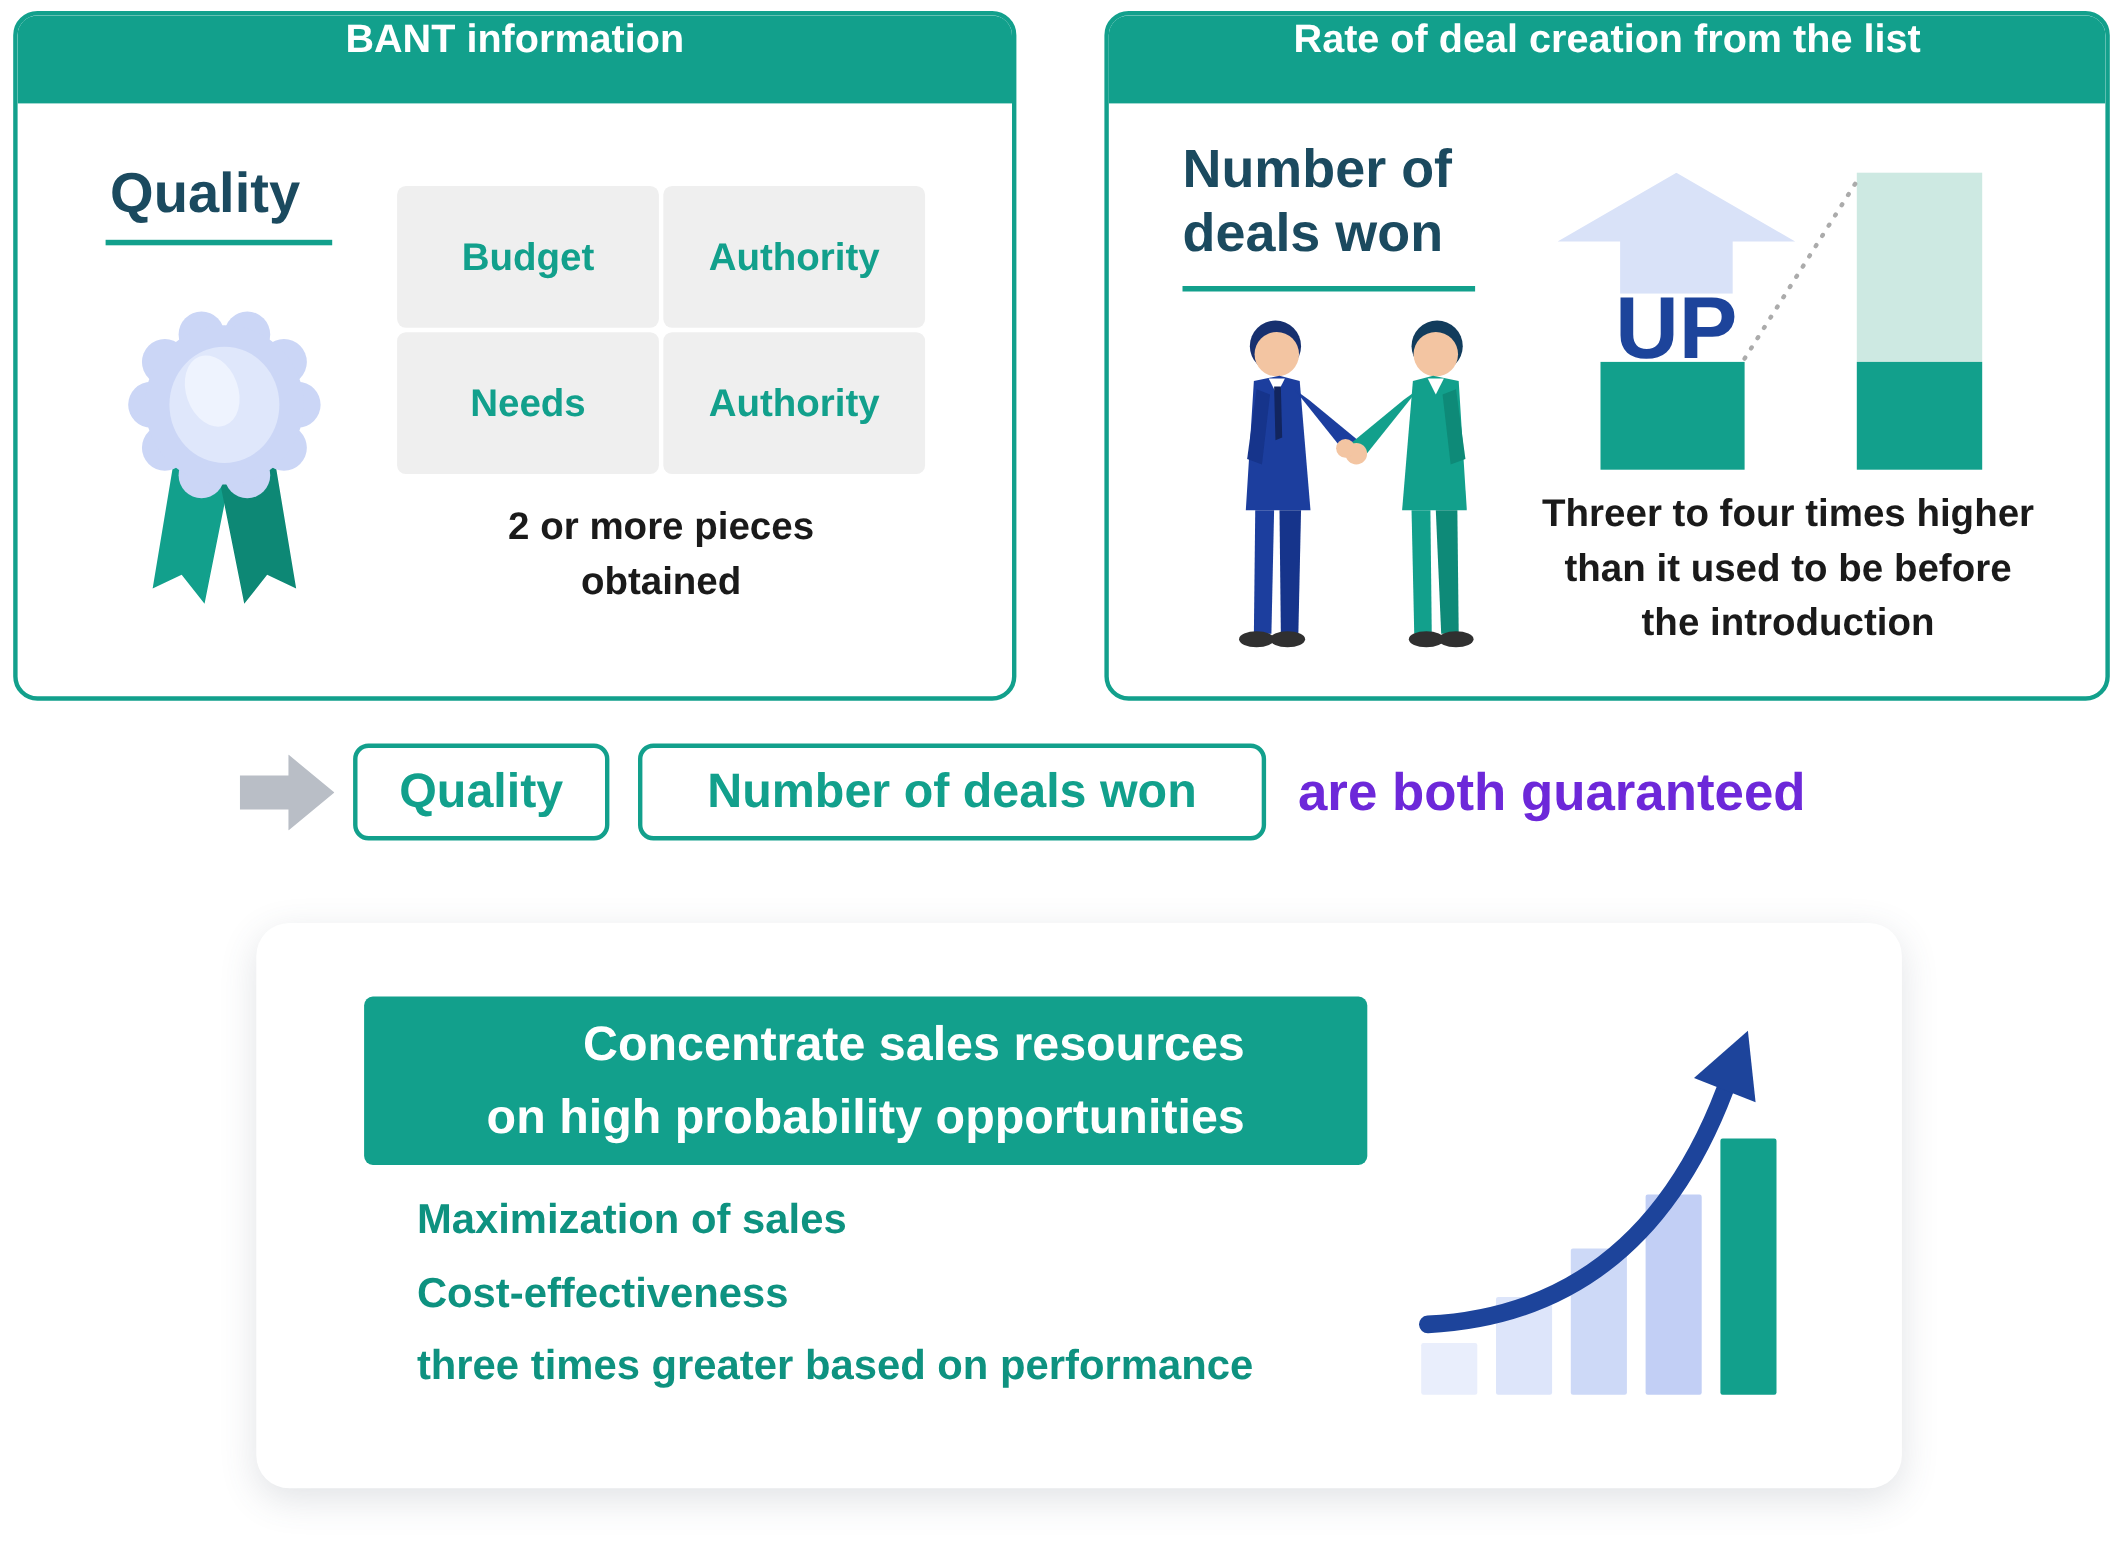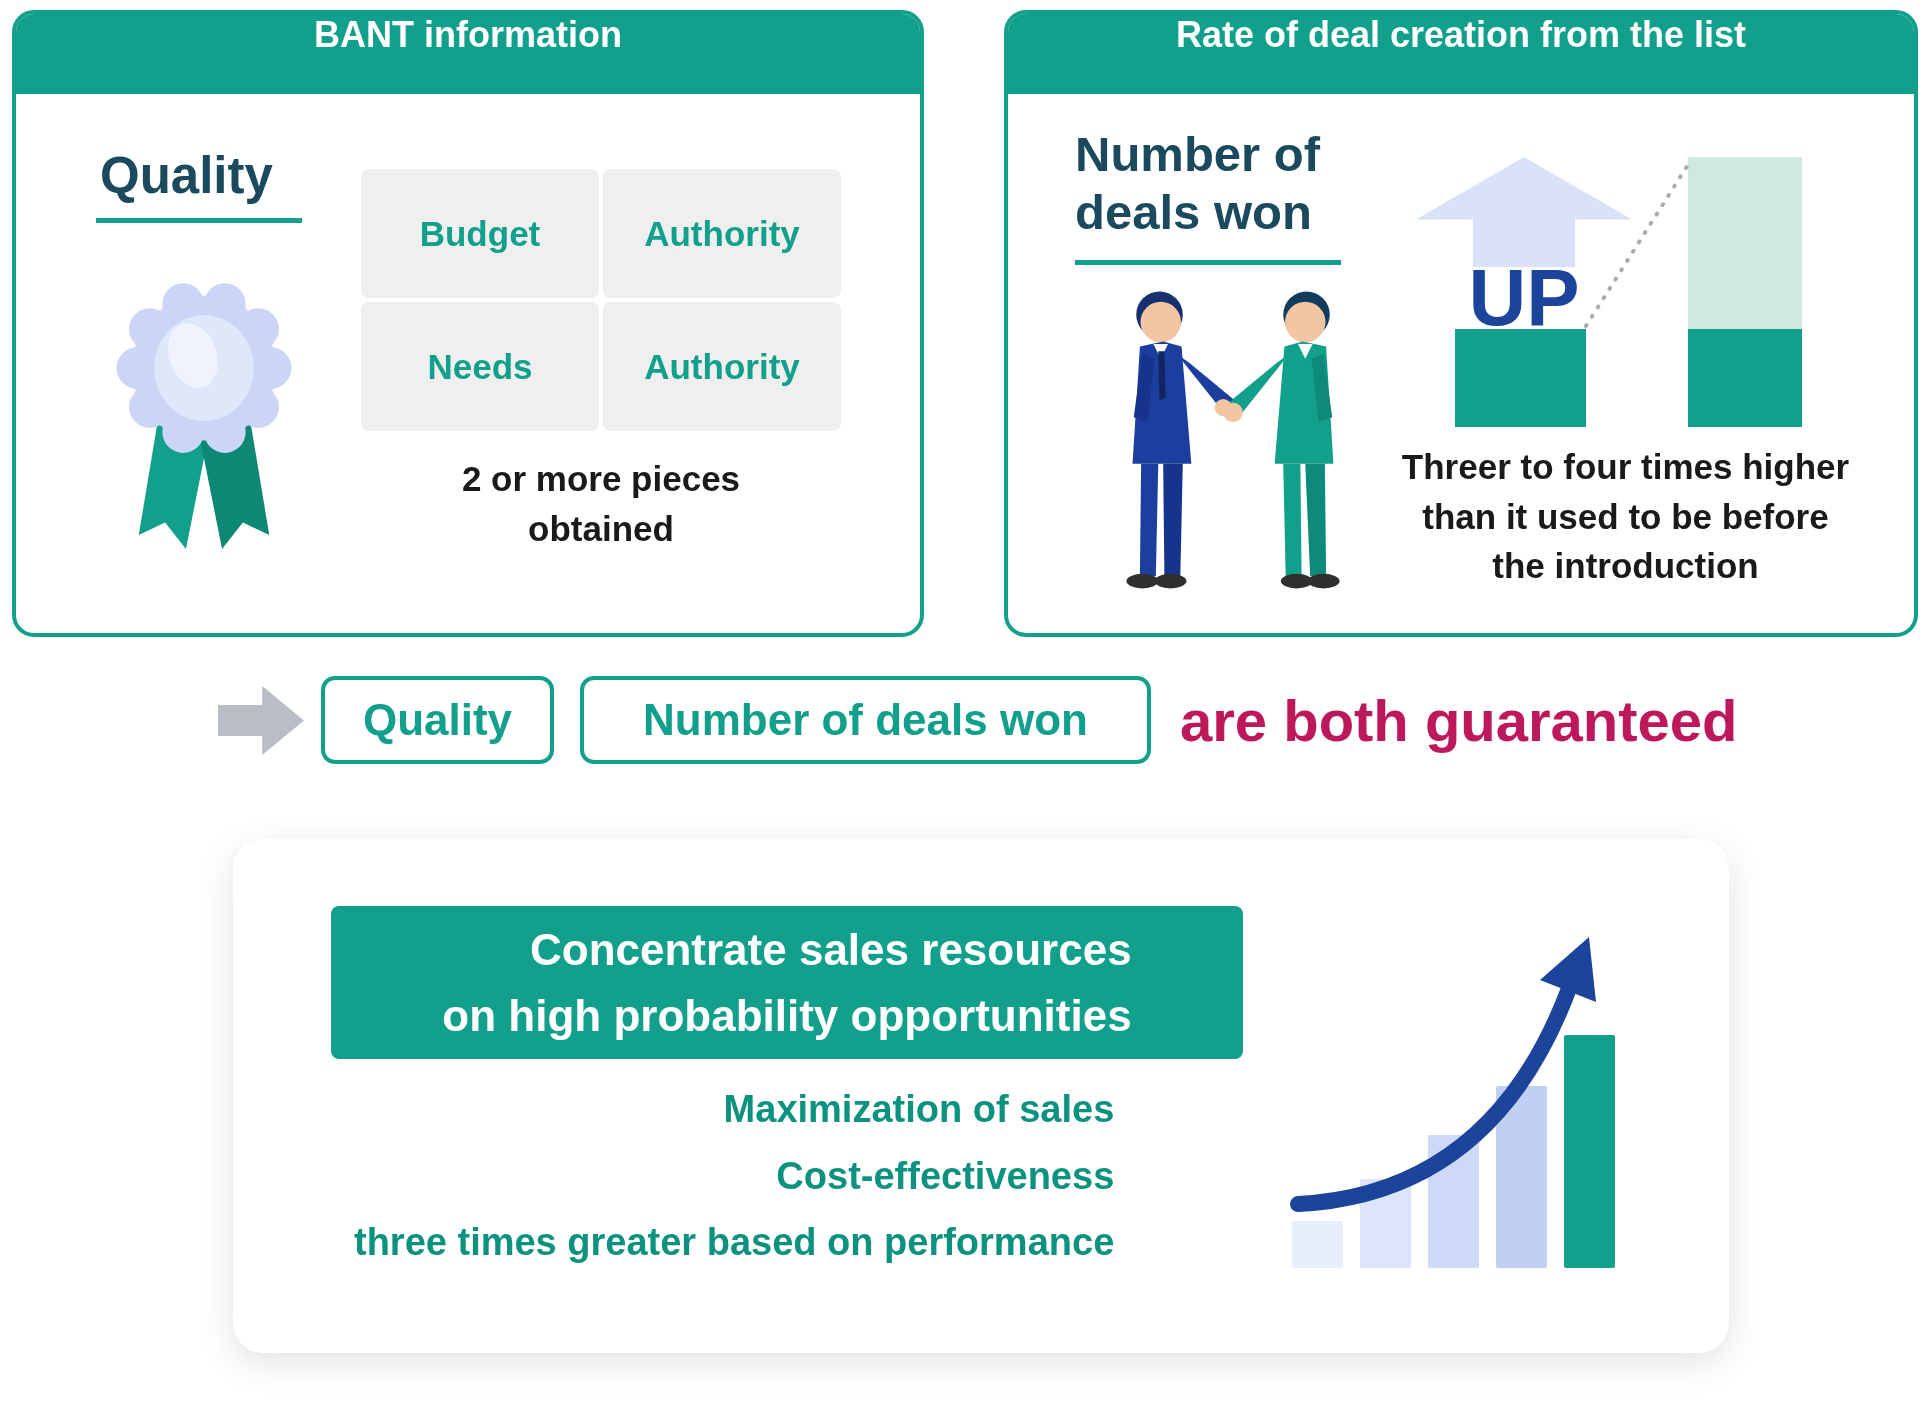--- a/index.html
+++ b/index.html
@@ -47,30 +47,30 @@
         font-size:35px;font-weight:700;color:#1A1A1A;line-height:1.42;white-space:pre-line;}
 
   
   #gray-arrow-svg{position:absolute;left:218px;top:686px;width:86px;height:69px;}
   .chip{position:absolute;top:676px;height:88px;background:#fff;border:4px solid var(--teal,#12A08C);
         border-radius:14px;display:flex;align-items:center;justify-content:center;
         font-size:44px;font-weight:700;color:var(--teal,#12A08C);box-sizing:border-box;}
   #chip-quality{left:321px;width:233px;}
   #chip-deals{left:580px;width:571px;}
   #summary-tail{position:absolute;left:1180px;top:676px;height:88px;display:flex;align-items:center;
-        font-size:58px;font-weight:700;color:#be185d;}
+        font-size:48px;font-weight:700;color:#6d28d9;}
 
   
   #benefit-card{position:absolute;left:233px;top:839px;width:1496px;height:514px;background:#fff;
         border-radius:30px;box-shadow:0 10px 34px rgba(70,80,100,.16);}
   #benefit-banner{position:absolute;left:98px;top:67px;width:912px;height:153px;
         background:var(--teal,#12A08C);border-radius:8px;display:flex;align-items:center;
         justify-content:center;text-align:right;color:#fff;font-size:44px;font-weight:700;
         line-height:1.5;white-space:pre-line;}
-  #benefit-points{position:absolute;left:121px;top:248px;text-align:right;}
+  #benefit-points{position:absolute;left:146px;top:248px;}
   .benefit-point{font-size:38px;font-weight:700;color:var(--teal_text,#0E9280);
         line-height:1.2;margin-bottom:21px;}
   #growth-bars{position:absolute;left:1059px;top:196px;width:323px;height:233px;
         display:flex;align-items:flex-end;gap:17px;}
   .gbar{width:51px;border-radius:2px;}
   #growth-arrow-svg{position:absolute;left:1053px;top:67px;width:330px;height:320px;pointer-events:none;}
 </style>
 </head>
 <body>
 

